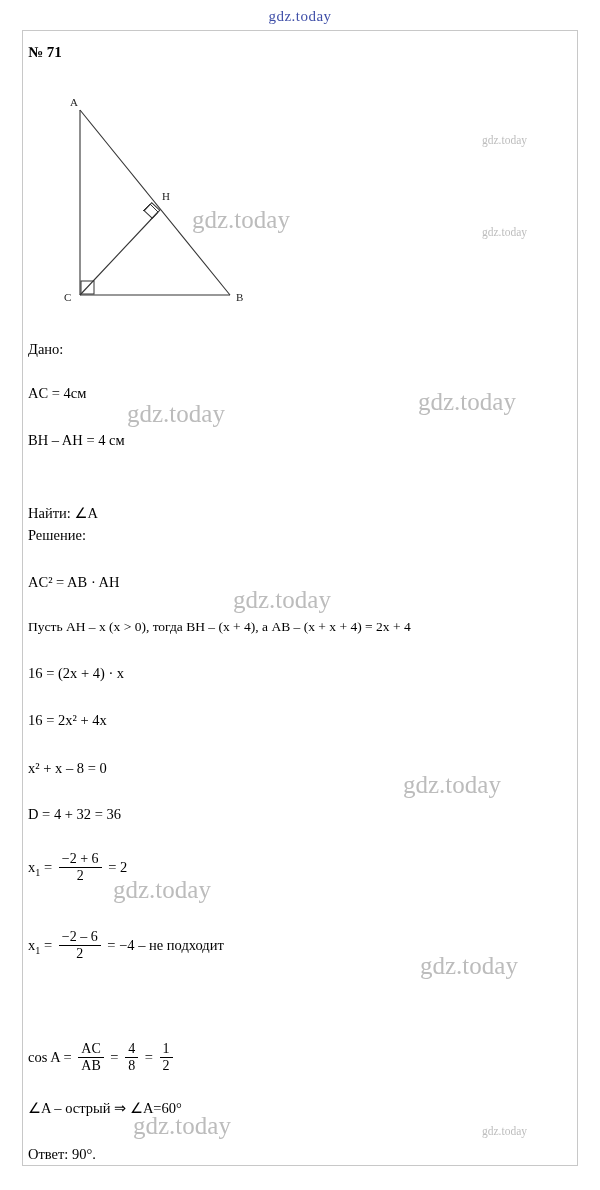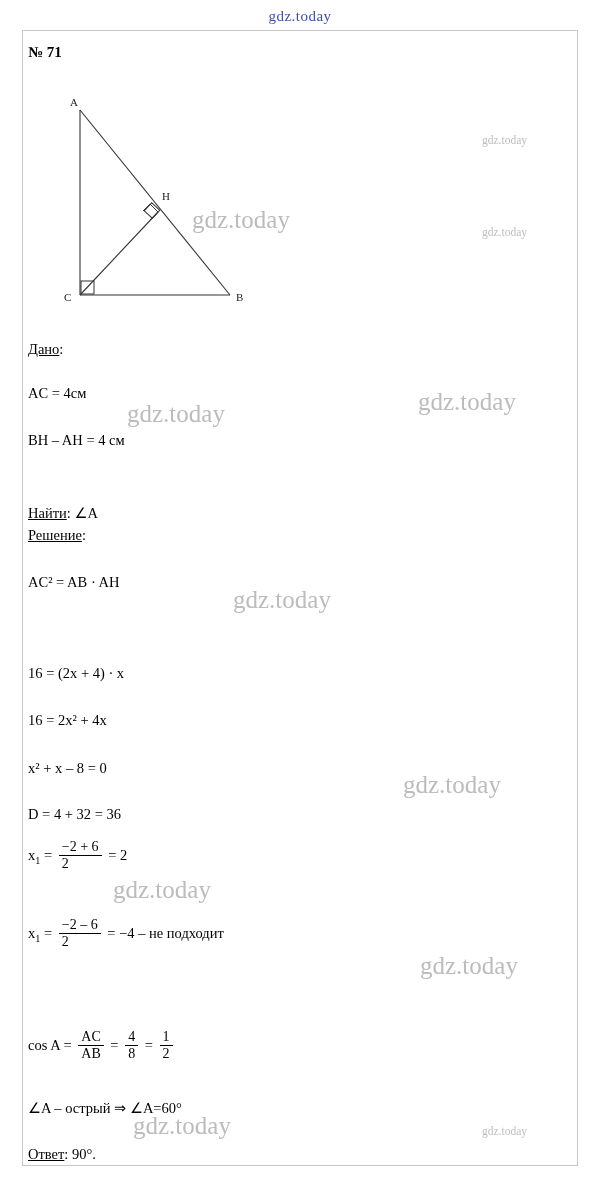--- a/index.html
+++ b/index.html
@@ -68,28 +68,28 @@
   }
 
   .body-text {
     position: absolute;
     left: 28px;
     font-size: 14.5px;
     font-family: "Liberation Serif", serif;
     white-space: nowrap;
   }
   .underline-label {
-    text-decoration: underline;
   }
   sub { font-size: 0.7em; vertical-align: sub; }
 
   .frac {
     display: inline-block;
     vertical-align: middle;
-    margin: 0 3px;
+    text-align: center;
+    margin: 12px 3px;
     position: relative;
     top: -1px;
   }
   .frac .num {
     display: block;
     padding: 0 3px;
     font-size: 14px;
     line-height: 1.15;
   }
   .frac .den {
@@ -160,20 +160,21 @@
   <div class="body-text" style="top:481px;margin-top:24px;">
     <span class="underline-label">Найти</span><span>: ∠A</span>
   </div>
 
   <div class="body-text" style="top:527px;">
     <span class="underline-label">Решение</span><span>:</span>
   </div>
 
   <div class="body-text" style="top:574px;">AC² = AB · AH</div>
 
+  <div class="body-text" style="top:619px; font-size:13.5px;">Пусть  AH – x  (x &gt; 0), тогда BH – (x + 4), а  AB – (x + x + 4) = 2x + 4</div>
 
   <div class="body-text" style="top:665px;">16 = (2x + 4) · x</div>
 
   <div class="body-text" style="top:712px;">16 = 2x² + 4x</div>
 
   <div class="body-text" style="top:760px;">x² + x – 8 = 0</div>
 
   <div class="body-text" style="top:806px;">D = 4 + 32 = 36</div>
 
   <div class="body-text" style="top:840px;">

